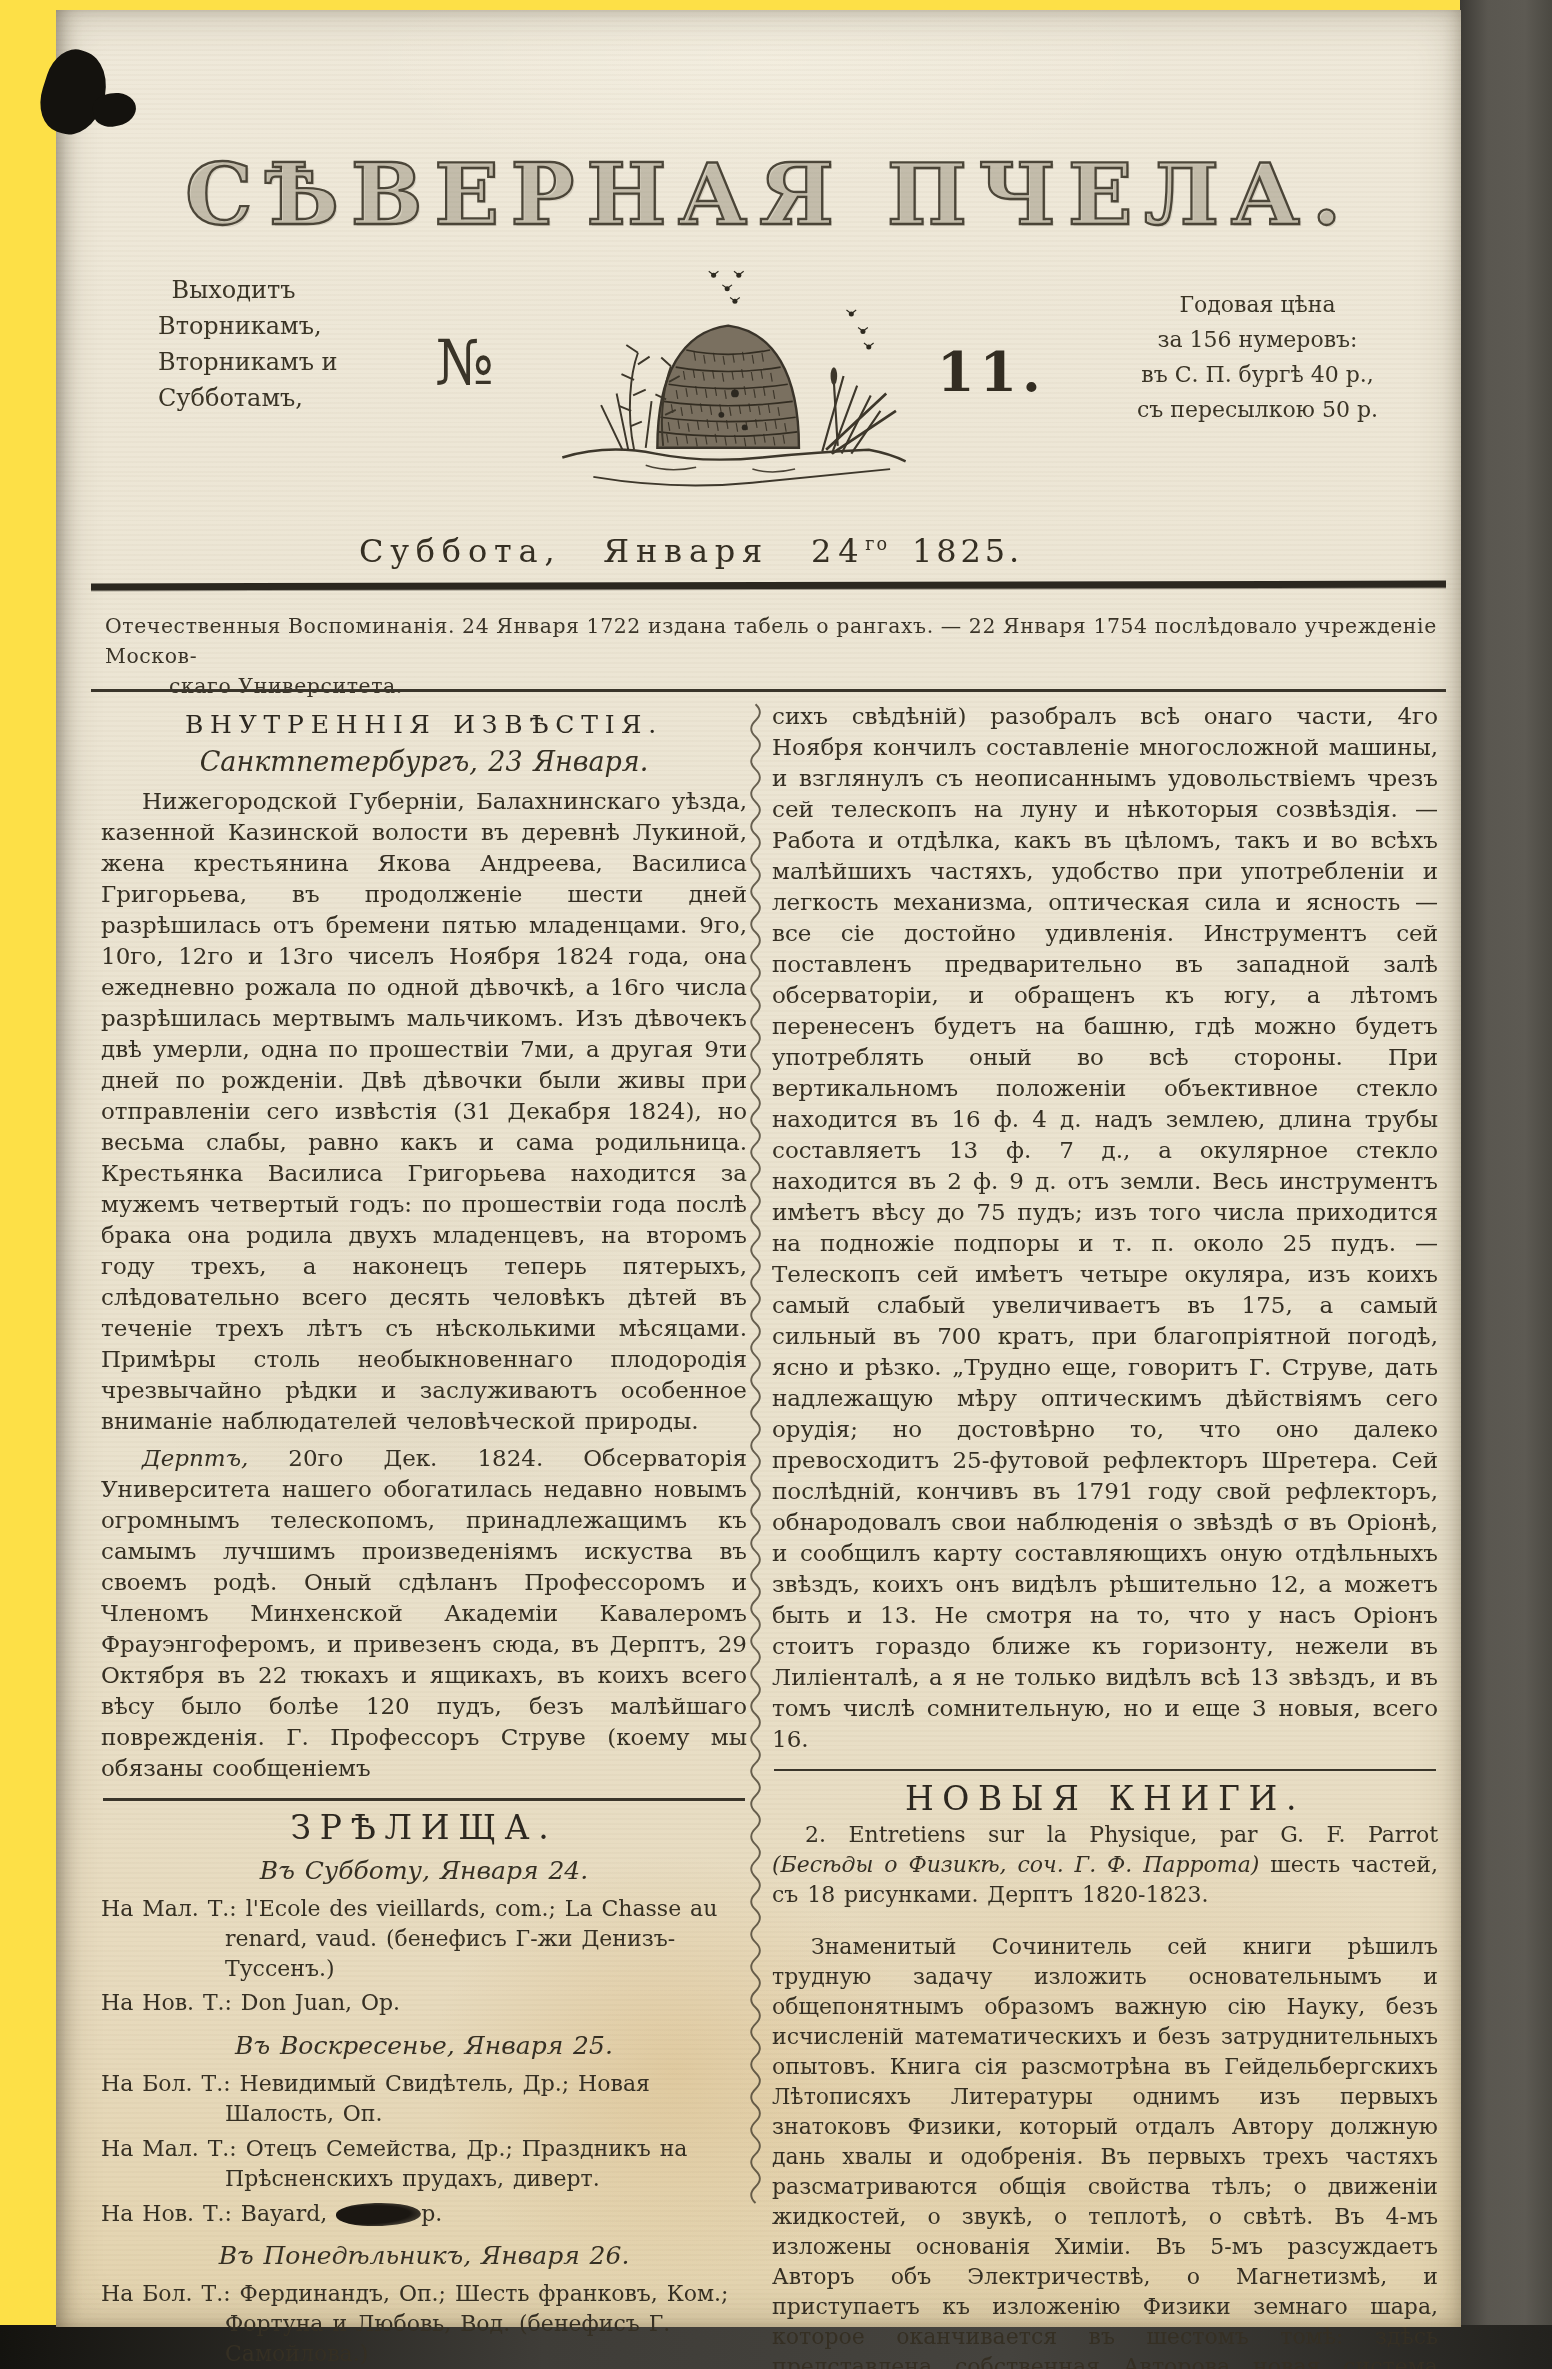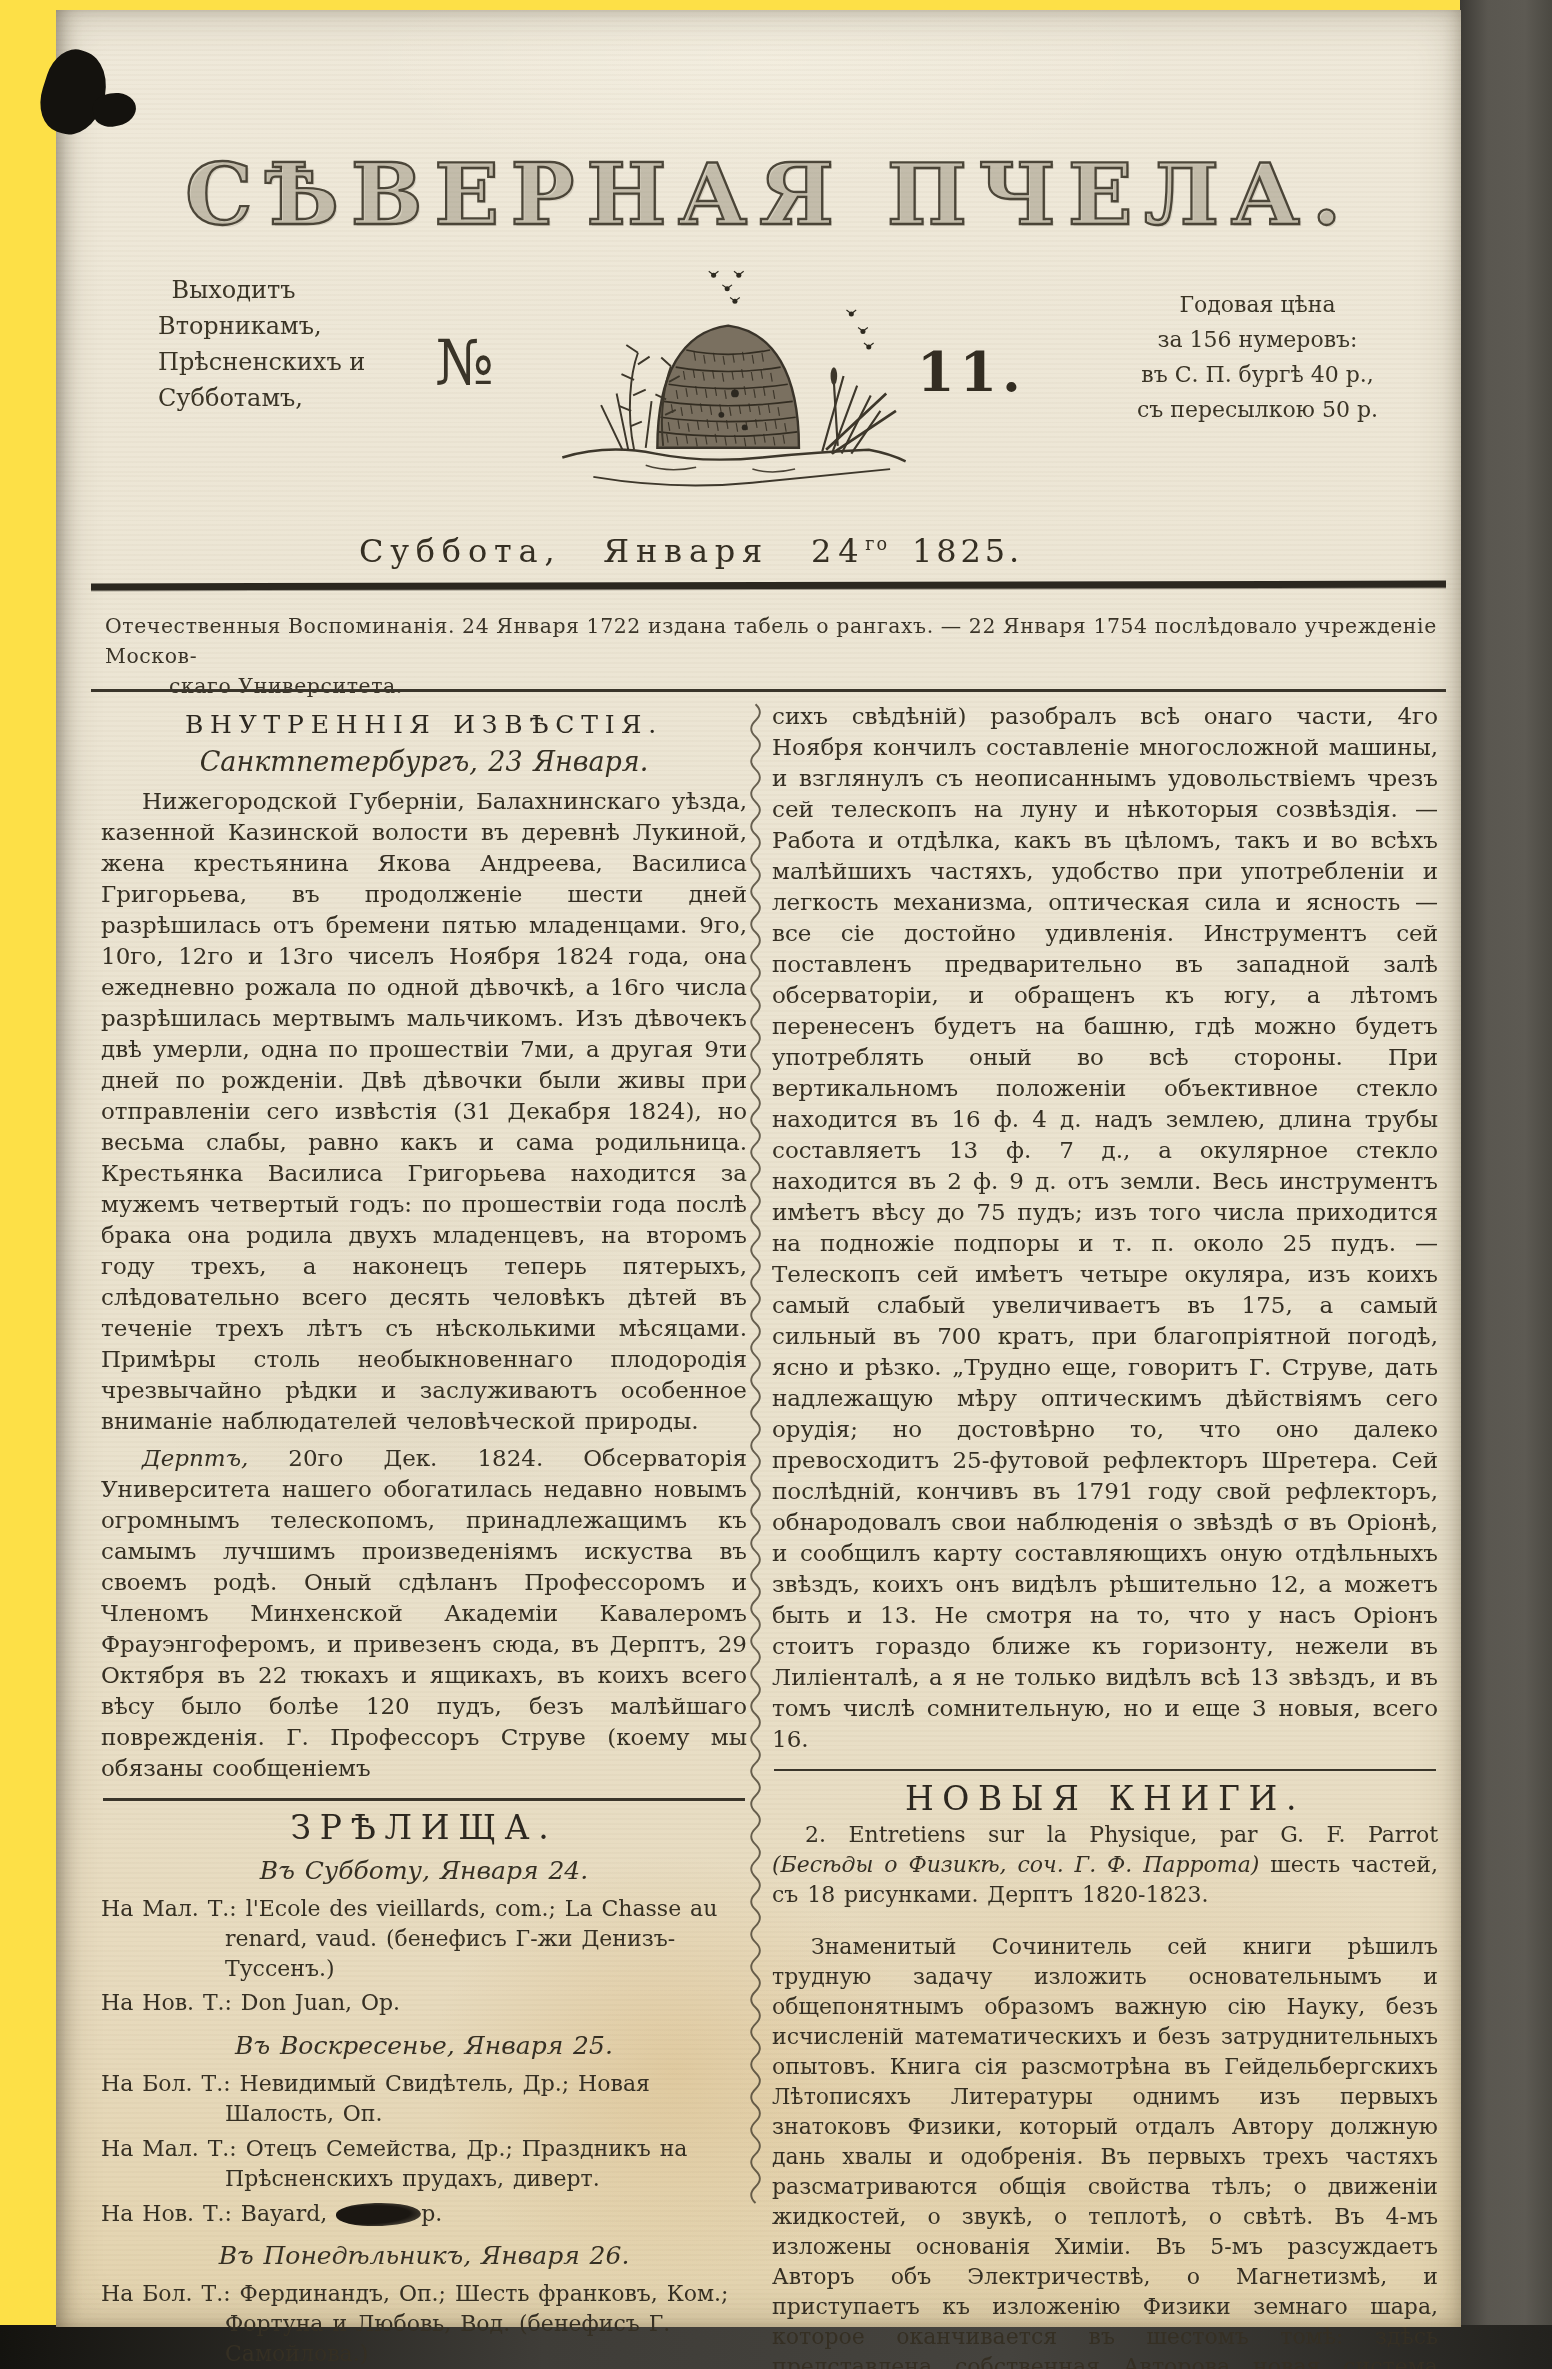--- a/index.html
+++ b/index.html
@@ -30,21 +30,21 @@
   .ink{color:#352f23;}
 
   
   .mast-title{position:absolute;left:92px;top:144px;width:1354px;text-align:center;
     font-size:85px;font-weight:bold;letter-spacing:11.6px;white-space:nowrap;
     color:rgba(90,80,58,0.16);-webkit-text-stroke:2.3px rgba(56,50,37,.88);
     text-shadow:1.9px 1.9px 0 rgba(56,50,37,0.12);}
   .schedule{position:absolute;left:158px;top:272px;font-size:24px;line-height:36px;color:#3a3426;}
   .schedule div:first-child{padding-left:13.6px;}
   .numero{position:absolute;left:435px;top:326px;font-size:62px;color:#3a3428;}
-  .issue-no{position:absolute;left:917px;top:340px;font-size:54px;letter-spacing:4.9px;color:#33"?";color:#332d22;font-weight:bold;text-align:right;}
+  .issue-no{position:absolute;left:937px;top:340px;font-size:54px;letter-spacing:4.9px;color:#33"?";color:#332d22;font-weight:bold;text-align:right;}
   .price{position:absolute;left:1104px;top:287px;width:307px;text-align:center;font-size:22px;line-height:35px;color:#3a3426;}
   .vignette{position:absolute;left:529px;top:248px;}
 
   
   .dateline{position:absolute;left:92px;top:532px;width:1354px;text-align:center;
     font-size:32px;letter-spacing:6.8px;word-spacing:25px;color:#352f23;transform:translateX(-78px);}
   .dateline sup{font-size:0.55em;letter-spacing:1.9px;}
   .dateline .yeargap{margin-left:23px;letter-spacing:3.9px;}
 
   .rule-thick{position:absolute;left:91px;top:582px;width:1355px;height:6.8px;background:#2c2820;
@@ -84,21 +84,21 @@
 
   <div class="paper"></div>
   <div class="torn t1"></div>
   <div class="torn t2"></div>
 
   <div class="mast-title">СѢВЕРНАЯ ПЧЕЛА.</div>
 
   <div class="schedule ink">
     <div>Выходитъ</div>
     <div>Вторникамъ,</div>
-    <div>Прѣсненскихъ и</div>
+    <div>Вторникамъ и</div>
     <div>Субботамъ,</div>
   </div>
 
   <div class="numero">№</div>
 
   <svg class="vignette" id="hive-svg" width="408" height="257" viewBox="0 0 420 265">
 
     <path d="M34,216 Q80,202 130,212 T 240,216 T 350,208 Q 372,212 388,220" fill="none" stroke="#3d372b" stroke-width="2.5"></path>
     <path d="M66,236 Q150,250 230,242 T 372,228" fill="none" stroke="#3d372b" stroke-width="2"></path>
     <path d="M120,224 q24,8 52,2 M230,228 q20,6 44,0" fill="none" stroke="#4a4336" stroke-width="1.6"></path>

